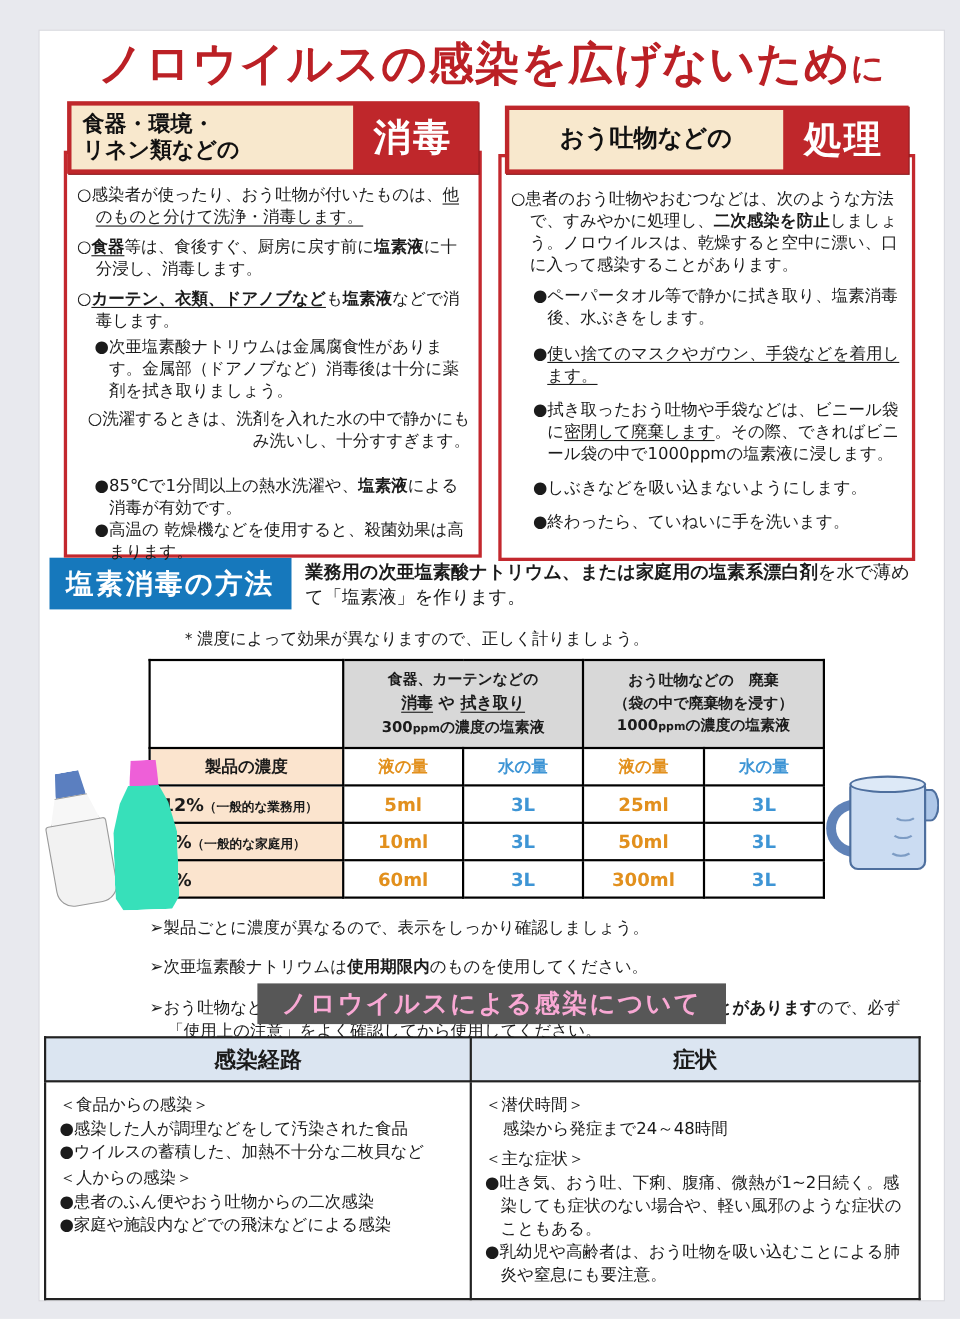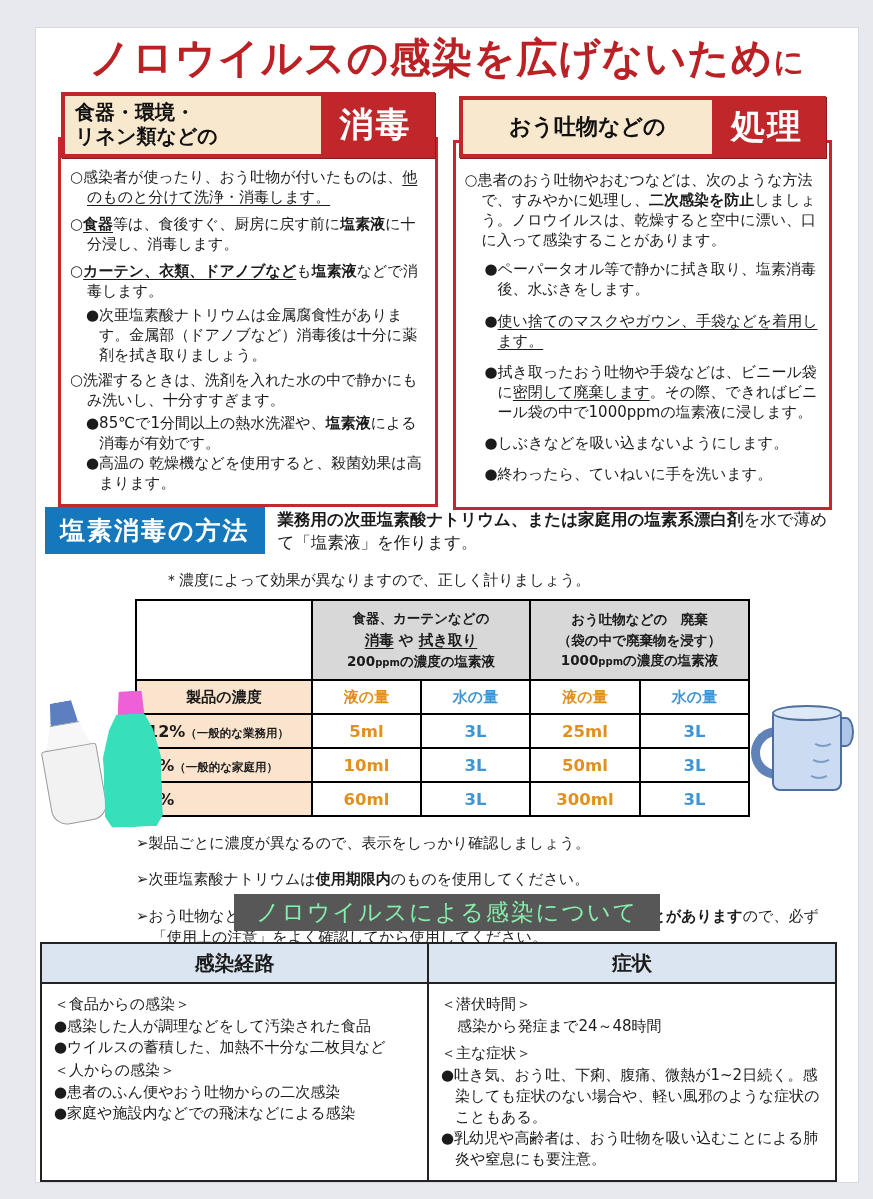--- a/index.html
+++ b/index.html
@@ -85,21 +85,21 @@
              border:2.5px solid #4e6f9e;box-sizing:border-box;border-radius:5px 5px 8px 8px;}
   .cup .rim{position:absolute;left:22px;top:4px;width:70px;height:16px;background:#dde9f7;
             border:2.5px solid #4e6f9e;box-sizing:border-box;border-radius:50%;}
   .cup .spout{position:absolute;left:88px;top:16px;width:14px;height:26px;background:#aec7e8;
               border:2px solid #4e6f9e;border-left:none;border-radius:0 70% 70% 0;}
   .cup .wave{position:absolute;width:18px;height:10px;border:2.5px solid transparent;
              border-bottom-color:#7d9cc4;border-radius:50%;}
 
   
   .inf-header{position:absolute;top:866px;left:50%;transform:translateX(-50%);background:#575757;
-              color:#86efac;font-weight:normal;font-size:23px;letter-spacing:2px;padding:3px 22px;
+              color:#f9a8d4;font-weight:bold;font-size:23px;letter-spacing:2px;padding:3px 22px;
               white-space:nowrap;}
   .btable{position:absolute;top:914px;left:4px;width:795px;border-collapse:collapse;table-layout:fixed;}
   .btable td{border:2px solid #222;vertical-align:top;background:#fff;}
   .btable .bh{background:#dbe5f1;text-align:center;font-weight:bold;font-size:20px;height:36px;
               vertical-align:middle;}
   .btable .bc{padding:8px 10px 10px 12px;font-size:15px;line-height:1.4;height:178px;}
   .bc .sec-h{font-weight:normal;margin:2px 0 1px 0;}
   .bc .bullet{padding-left:14px;text-indent:-14px;}
   .bc .plain-ind{padding-left:16px;}
   .sp{margin-top:10px;}
@@ -120,21 +120,21 @@
             <span>食器・環境・</span>
             <span>リネン類などの</span>
           </div>
           <div class="ph-badge">消毒</div>
         </div>
         <div class="panel-body">
           <p class="li"><span>○</span><span>感染者が使ったり、おう吐物が付いたものは、</span><span class="u">他のものと分けて洗浄・消毒します。</span></p>
           <p class="li"><span>○</span><span class="bu">食器</span><span>等は、食後すぐ、厨房に戻す前に</span><span class="b">塩素液</span><span>に十分浸し、消毒します。</span></p>
           <p class="li" style="margin-bottom:3px;"><span>○</span><span class="bu">カーテン、衣類、ドアノブなど</span><span>も</span><span class="b">塩素液</span><span>などで消毒します。</span></p>
           <p class="sub"><span>●</span><span>次亜塩素酸ナトリウムは金属腐食性があります。金属部（ドアノブなど）消毒後は十分に薬剤を拭き取りましょう。</span></p>
-          <p class="li" style="margin-bottom:3px;"><span>○</span><span>洗濯するときは、洗剤を入れた水の中で静かにもみ洗いし、十分すすぎます。</span></p>
+          <p class="li" style="margin-bottom:21px;text-align:right;"><span>○</span><span>洗濯するときは、洗剤を入れた水の中で静かにもみ洗いし、十分すすぎます。</span></p>
           <p class="sub" style="margin-bottom:0;"><span>●</span><span>85℃で1分間以上の熱水洗濯や、</span><span class="b">塩素液</span><span>による消毒が有効です。</span></p>
           <p class="sub" style="margin-bottom:0;"><span>●</span><span>高温の 乾燥機などを使用すると、殺菌効果は高まります。</span></p>
         </div>
       </div>
 
       <div class="col">
         <div class="panel-header" style="margin:4px 6px 0 6px;height:54px;">
           <div class="ph-label center">
             <span>おう吐物などの</span>
           </div>
@@ -164,21 +164,21 @@
           <col style="width:109px;">
           <col style="width:110px;">
           <col style="width:109px;">
         </colgroup>
       <tbody>
           <tr>
         <td class="corner"></td>
         <td class="ghead" colspan="2">
           <div>食器、カーテンなどの</div>
           <div class="ln2"><span class="u">消毒</span><span> や </span><span class="u">拭き取り</span></div>
-          <div><span>200</span><span class="ppm">ppm</span><span>の濃度の塩素液</span></div>
+          <div><span>300</span><span class="ppm">ppm</span><span>の濃度の塩素液</span></div>
         </td>
         <td class="ghead" colspan="2">
           <div>おう吐物などの　廃棄</div>
           <div>（袋の中で廃棄物を浸す）</div>
           <div><span>1000</span><span class="ppm">ppm</span><span>の濃度の塩素液</span></div>
         </td>
       </tr>
       <tr>
         <td class="peach rowhead sh">製品の濃度</td>
         <td class="sh orange">液の量</td>

